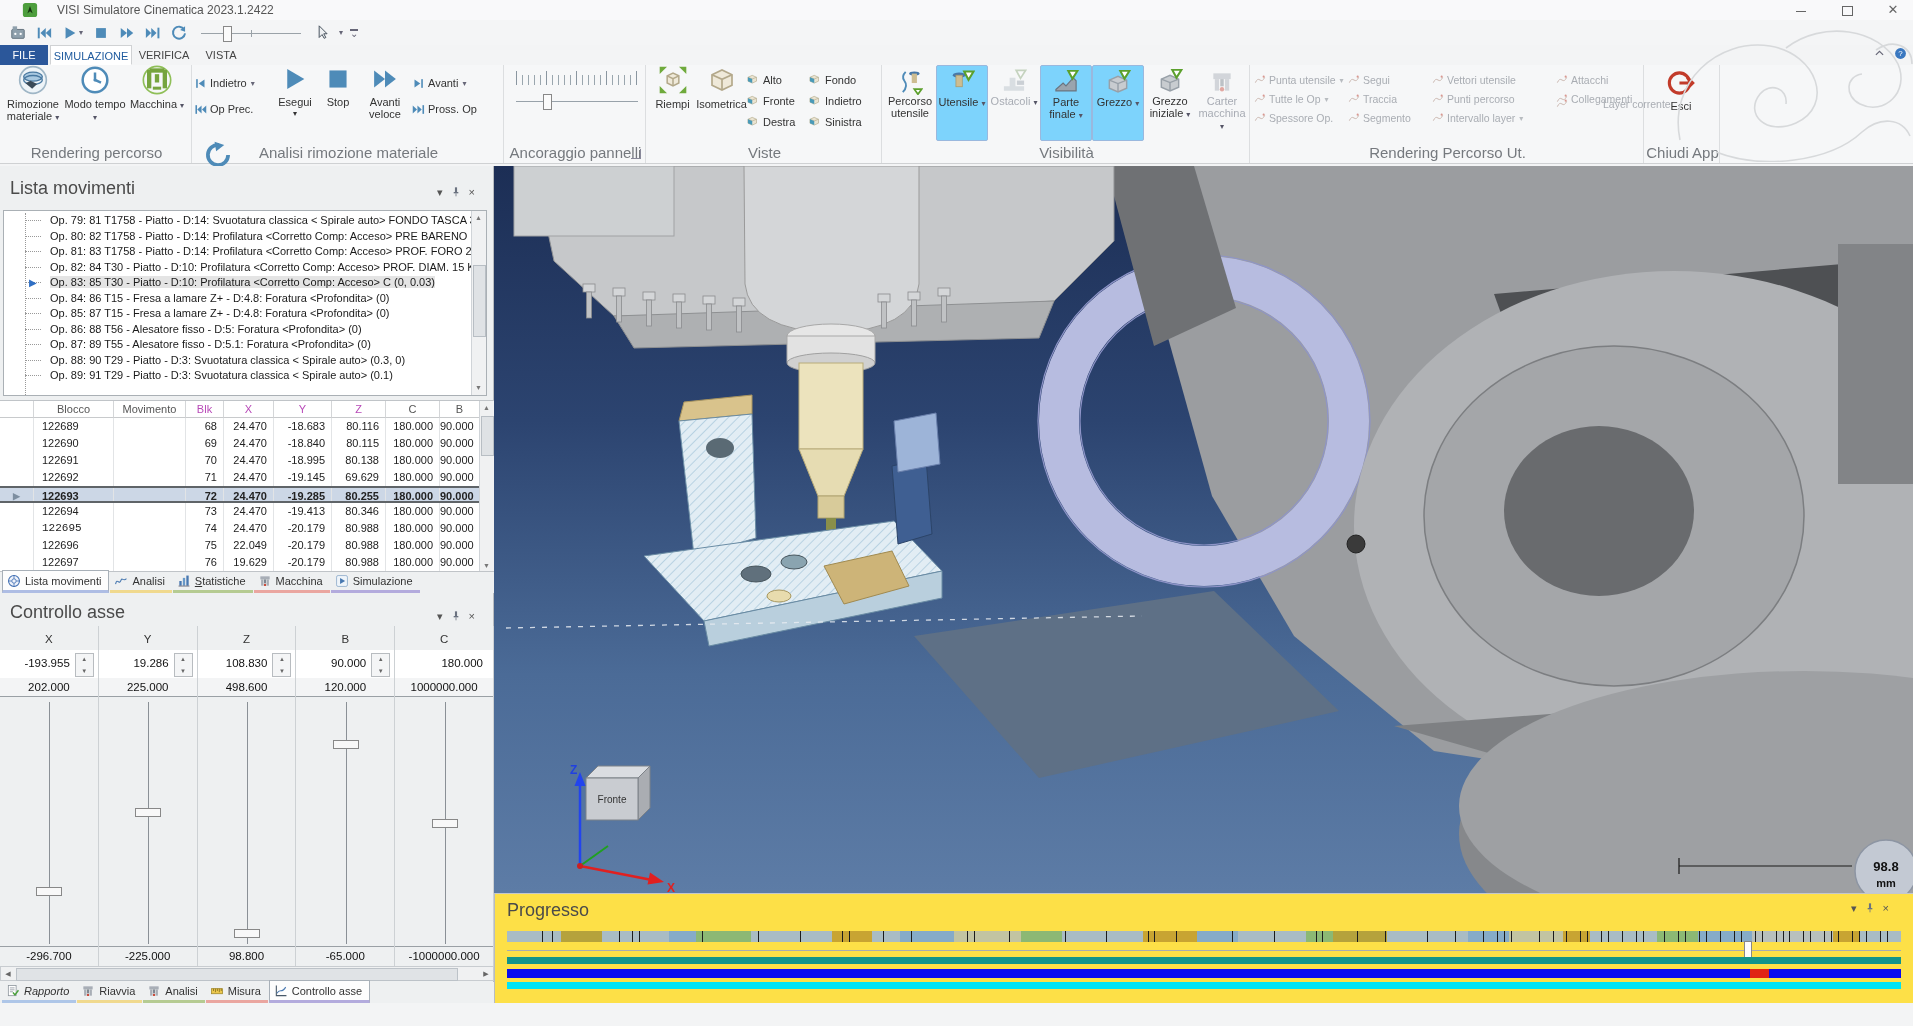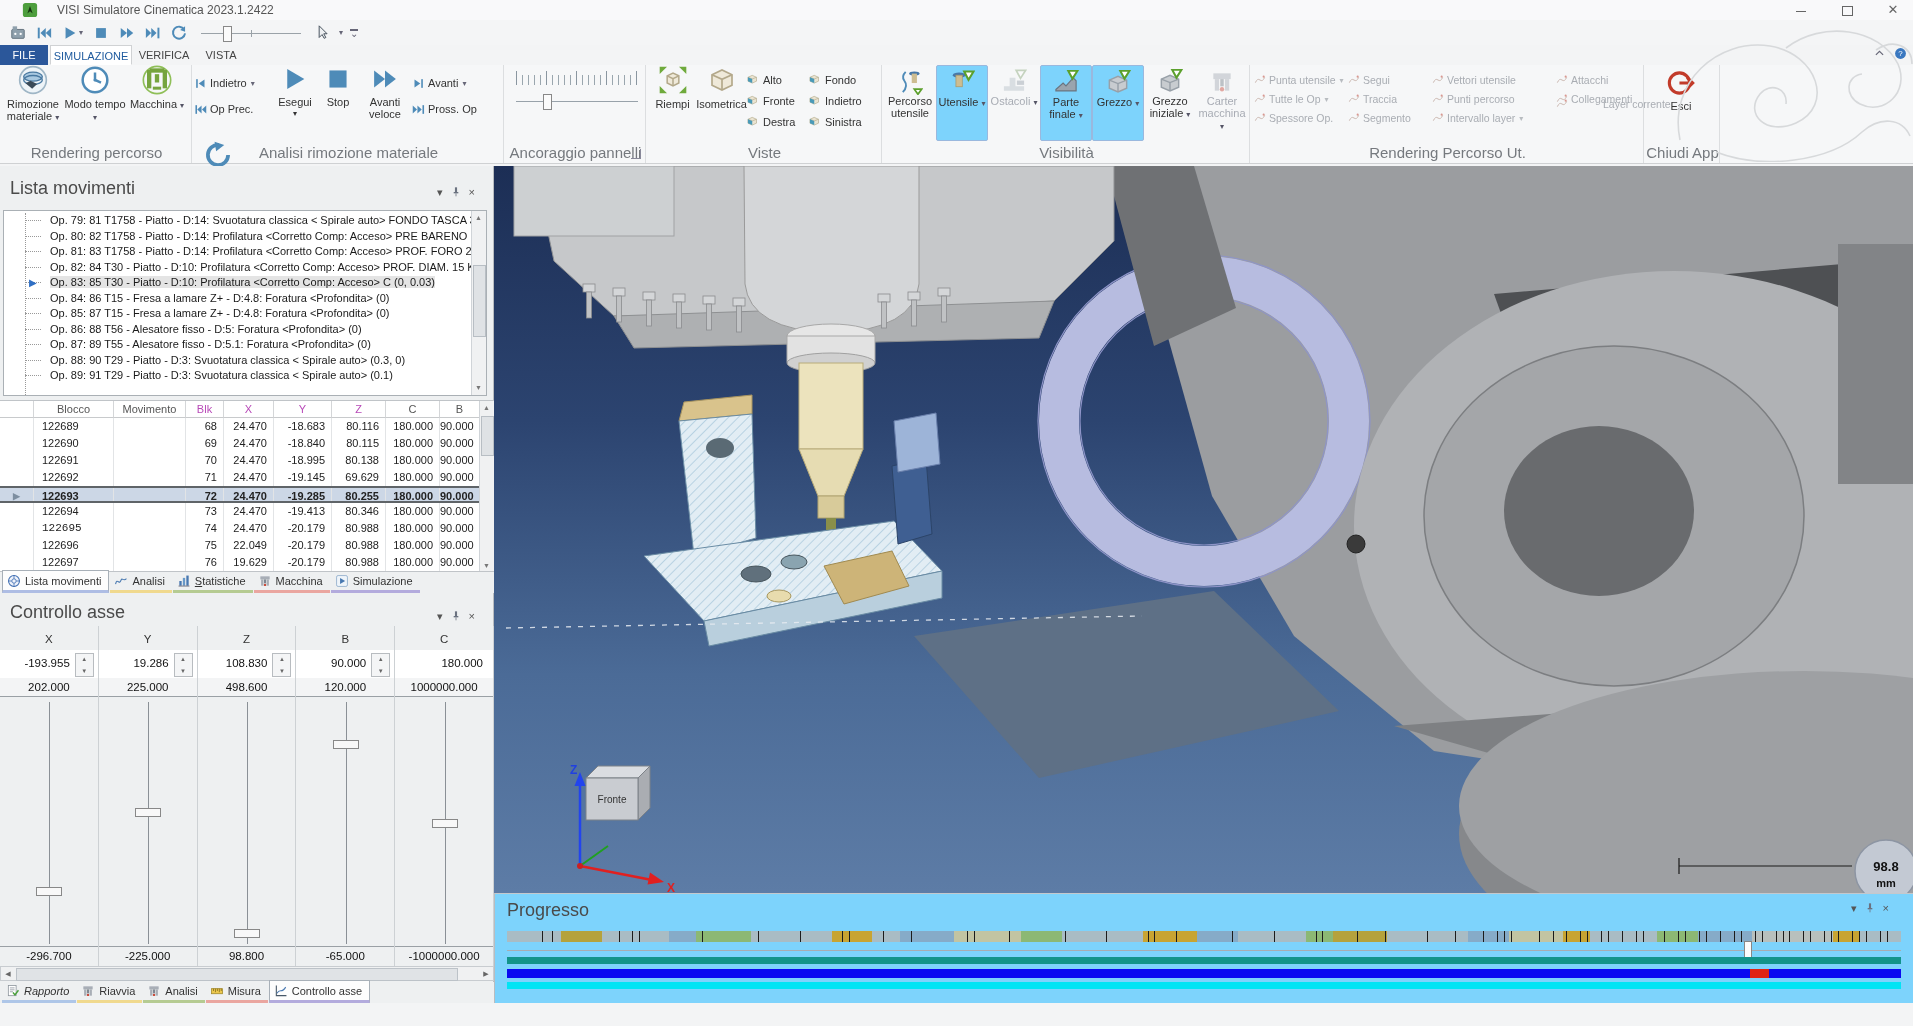--- a/index.html
+++ b/index.html
@@ -91,21 +91,21 @@
   .ca-max{position:absolute;left:0;right:0;top:52px;height:18px;line-height:18px;text-align:center;border-bottom:1px solid #9aa0a5;color:#111;font-size:11.5px;background:#f3f4f5;}
   .ca-track{position:absolute;top:76px;width:1px;height:242px;background:#8a9096;}
   .ca-handle{position:absolute;width:26px;height:9px;background:#f8f8f8;border:1px solid #888;box-sizing:border-box;}
   .ca-min{position:absolute;left:0;right:0;top:320px;height:18px;line-height:18px;text-align:center;border-top:1px solid #9aa0a5;color:#111;font-size:11.5px;}
   #ca-hscroll{position:absolute;left:0;top:800px;width:494px;height:15px;background:#f0f1f2;border:1px solid #c8ccd0;box-sizing:border-box;}
   #ca-hscroll .arr{position:absolute;top:0;width:14px;height:13px;font-size:7px;color:#666;text-align:center;line-height:13px;}
   #ca-hscroll .thumb{position:absolute;left:15px;top:1px;height:11px;width:440px;background:#e0e3e6;border:1px solid #bcc2c8;}
   
   #viewport{position:absolute;left:494px;top:166px;width:1419px;height:727px;}
   
-  #progresso{position:absolute;left:494px;top:893px;width:1419px;height:110px;background:#7dd3fc;border-top:1px solid #c4c8cc;border-left:1px solid #b8bcc0;box-sizing:border-box;}
+  #progresso{position:absolute;left:494px;top:893px;width:1419px;height:110px;background:#fde047;border-top:1px solid #c4c8cc;border-left:1px solid #b8bcc0;box-sizing:border-box;}
   #pg-title{position:absolute;left:12px;top:6px;font-size:18px;color:#4a4a4a;}
   #pg-strip{position:absolute;left:12px;top:37px;width:1394px;height:11px;display:flex;overflow:hidden;background:#cfd4d0;}
   #pg-strip .seg{height:11px;}
   #pg-strip .tick{position:absolute;top:0;width:1px;height:11px;background:#1c1c1c;}
   #pg-track{position:absolute;left:12px;top:56px;width:1394px;height:1px;background:#a8acb0;}
   #pg-marker{position:absolute;top:-9px;width:8px;height:18px;background:#fcfcfc;border:1px solid #888;box-sizing:border-box;}
   .pg-bar{position:absolute;left:12px;width:1394px;}
   .pg-red{position:absolute;top:0;height:100%;}
   
   #statusbar{position:absolute;left:0;top:1003px;width:1913px;height:23px;background:#2456a0;color:#fff;}

